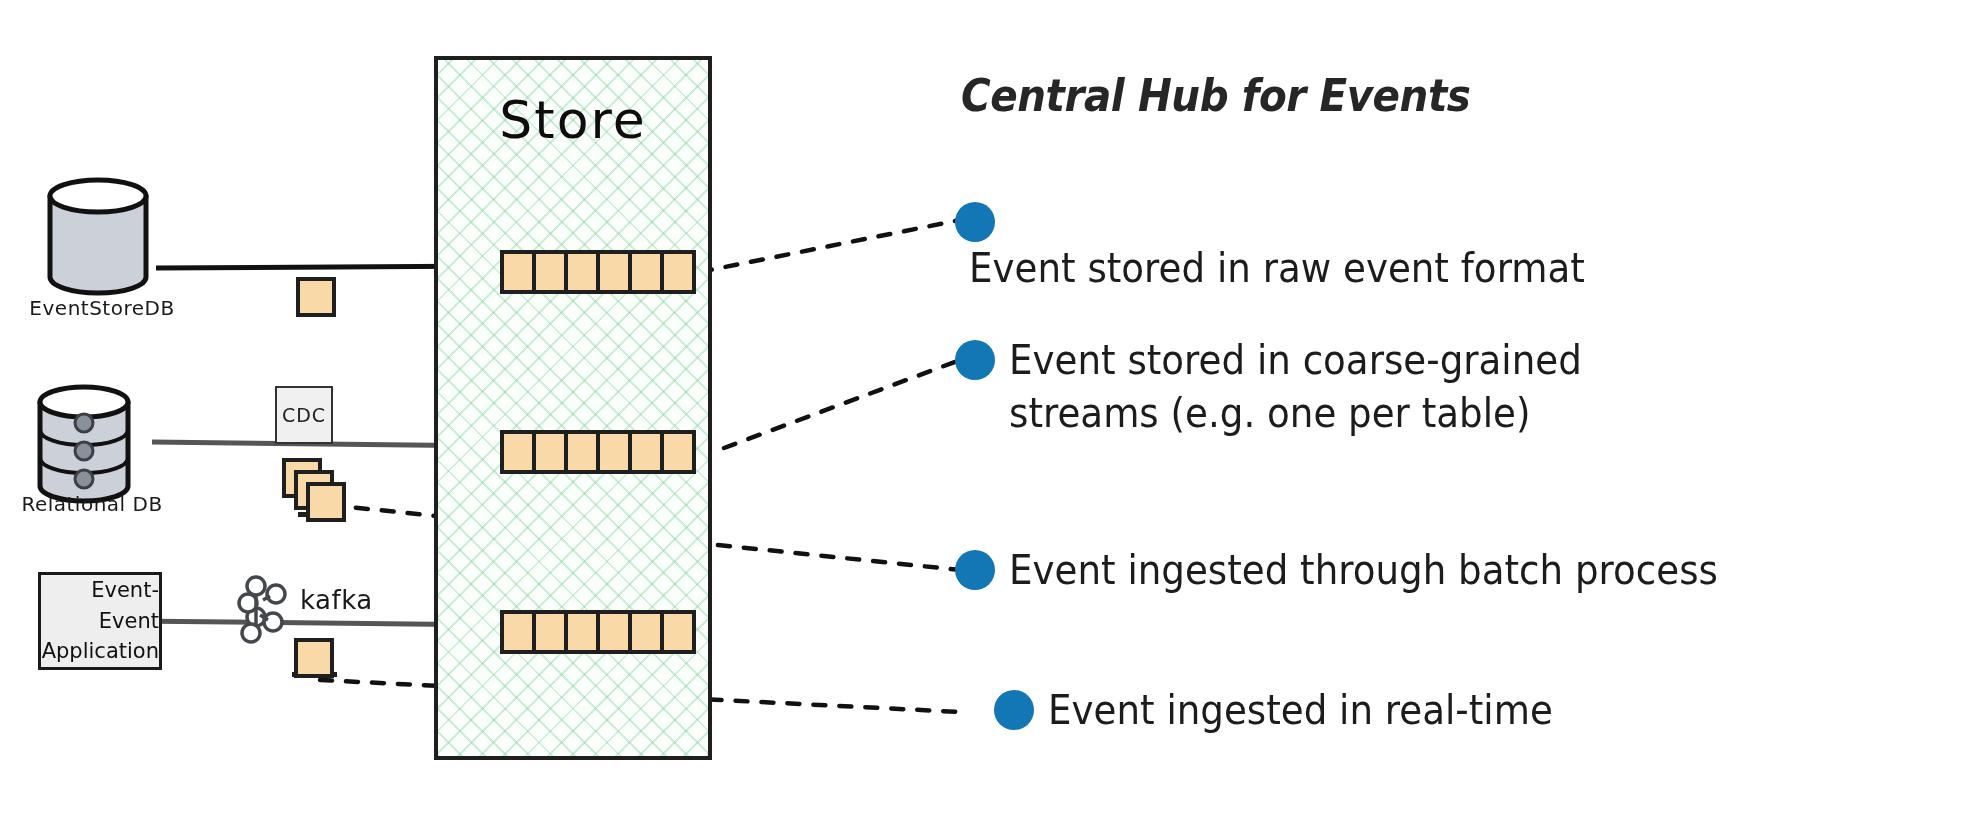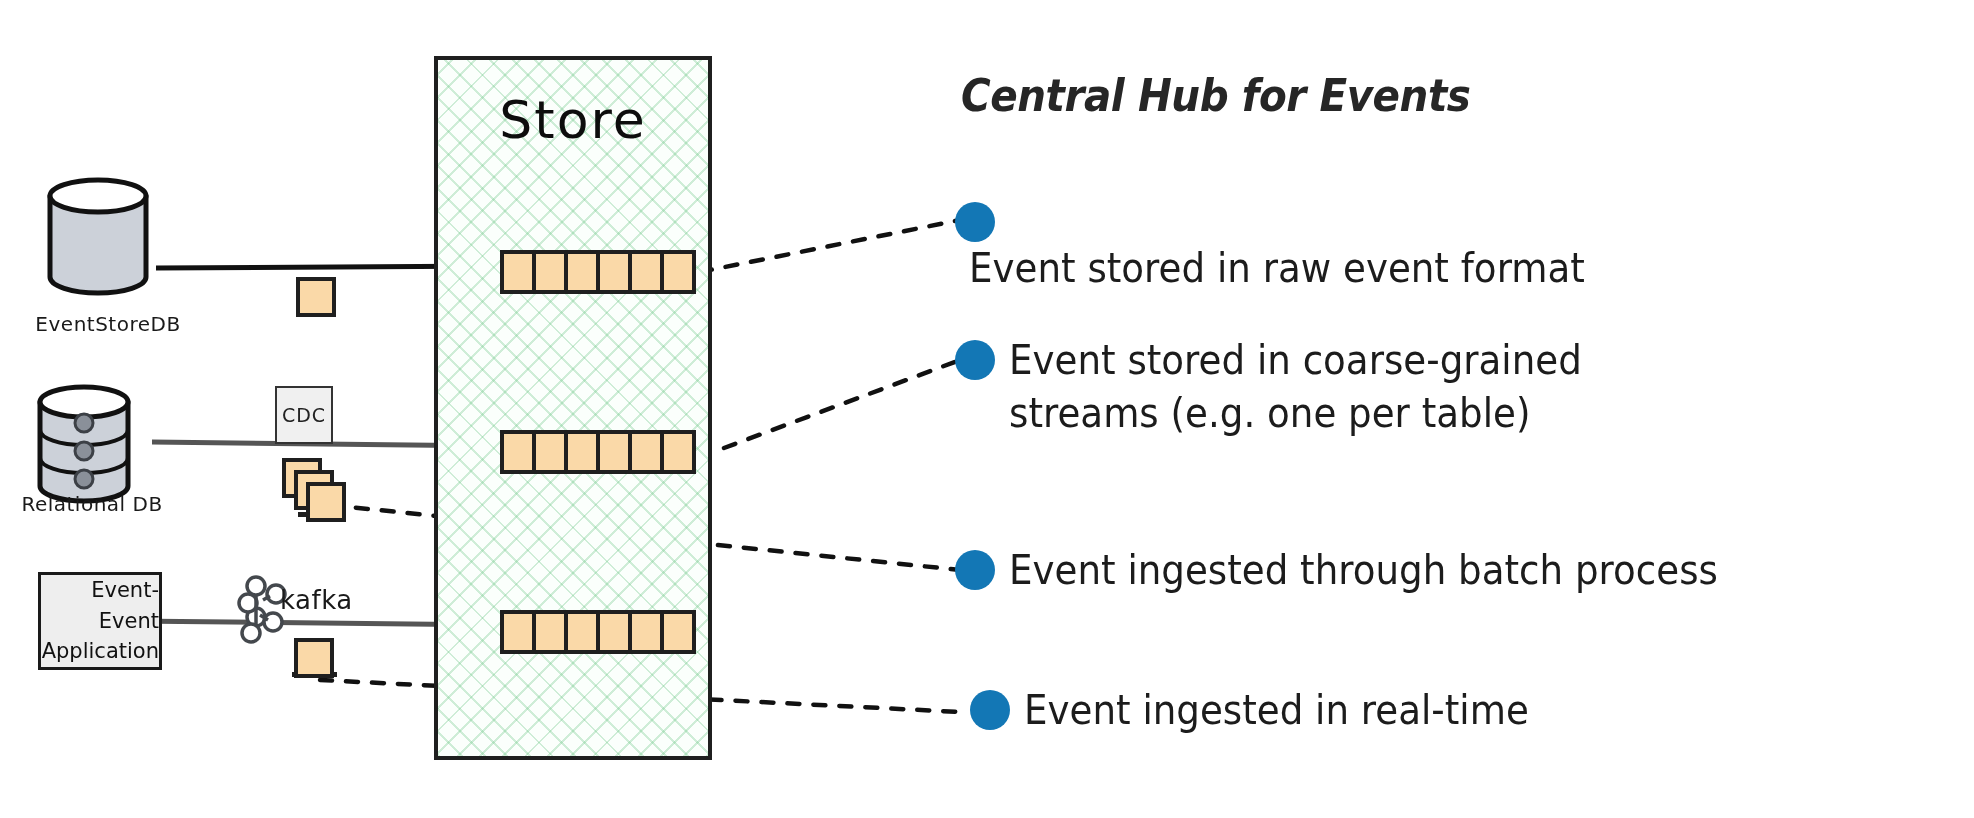--- a/index.html
+++ b/index.html
@@ -215,35 +215,35 @@
       <rect x="316" y="512" width="9" height="5"></rect>
       <rect x="334" y="512" width="9" height="5"></rect>
       <rect x="292" y="672" width="9" height="5"></rect>
       <rect x="310" y="672" width="9" height="5"></rect>
       <rect x="328" y="672" width="9" height="5"></rect>
       <rect x="684" y="268" width="10" height="5"></rect>
       <rect x="702" y="268" width="10" height="5"></rect>
     </g>
   </svg>
 
-  <div class="src-label" style="left:8px; top:296px; width:200px;margin-top:16px;">EventStoreDB</div>
+  <div class="src-label" style="left:2px; top:296px; width:200px;">EventStoreDB</div>
 
   <div class="src-label" style="left:-8px; top:492px; width:200px;">Relational DB</div>
 
   <div class="app-box" style="left:38px; top:572px; width:124px; height:98px;">
     <span>Event-</span>
     <span>Event</span>
     <span>Application</span>
   </div>
 
   <div class="cdc-box" style="left:275px; top:386px; width:58px; height:58px;justify-content:center;">
     <span>CDC</span>
   </div>
 
-  <div class="src-label" style="left:280px; top:585px; font-size:26px;text-align:right;">kafka</div>
+  <div class="src-label" style="left:300px; top:585px; font-size:26px;text-align:right;">kafka</div>
 
   <div class="ev-sq" style="left:296px; top:277px; width:40px; height:40px;"></div>
 
   <div class="ev-sq" style="left:282px; top:458px; width:40px; height:40px;"></div>
   <div class="ev-sq" style="left:294px; top:470px; width:40px; height:40px;"></div>
   <div class="ev-sq" style="left:306px; top:482px; width:40px; height:40px;"></div>
 
   <div class="ev-sq" style="left:294px; top:638px; width:40px; height:40px;"></div>
 
   <div id="store">
@@ -290,18 +290,18 @@
     <div class="bullet"></div>
     <div class="legend-text">Event stored in coarse-grained
 streams (e.g. one per table)</div>
   </div>
 
   <div class="legend-item" style="left:955px; top:544px;">
     <div class="bullet"></div>
     <div class="legend-text">Event ingested through batch process</div>
   </div>
 
-  <div class="legend-item" style="left:970px; top:684px;">
+  <div class="legend-item" style="left:994px; top:684px;">
     <div class="bullet"></div>
     <div class="legend-text">Event ingested in real-time</div>
   </div>
 
 </div>
 
 </body></html>

